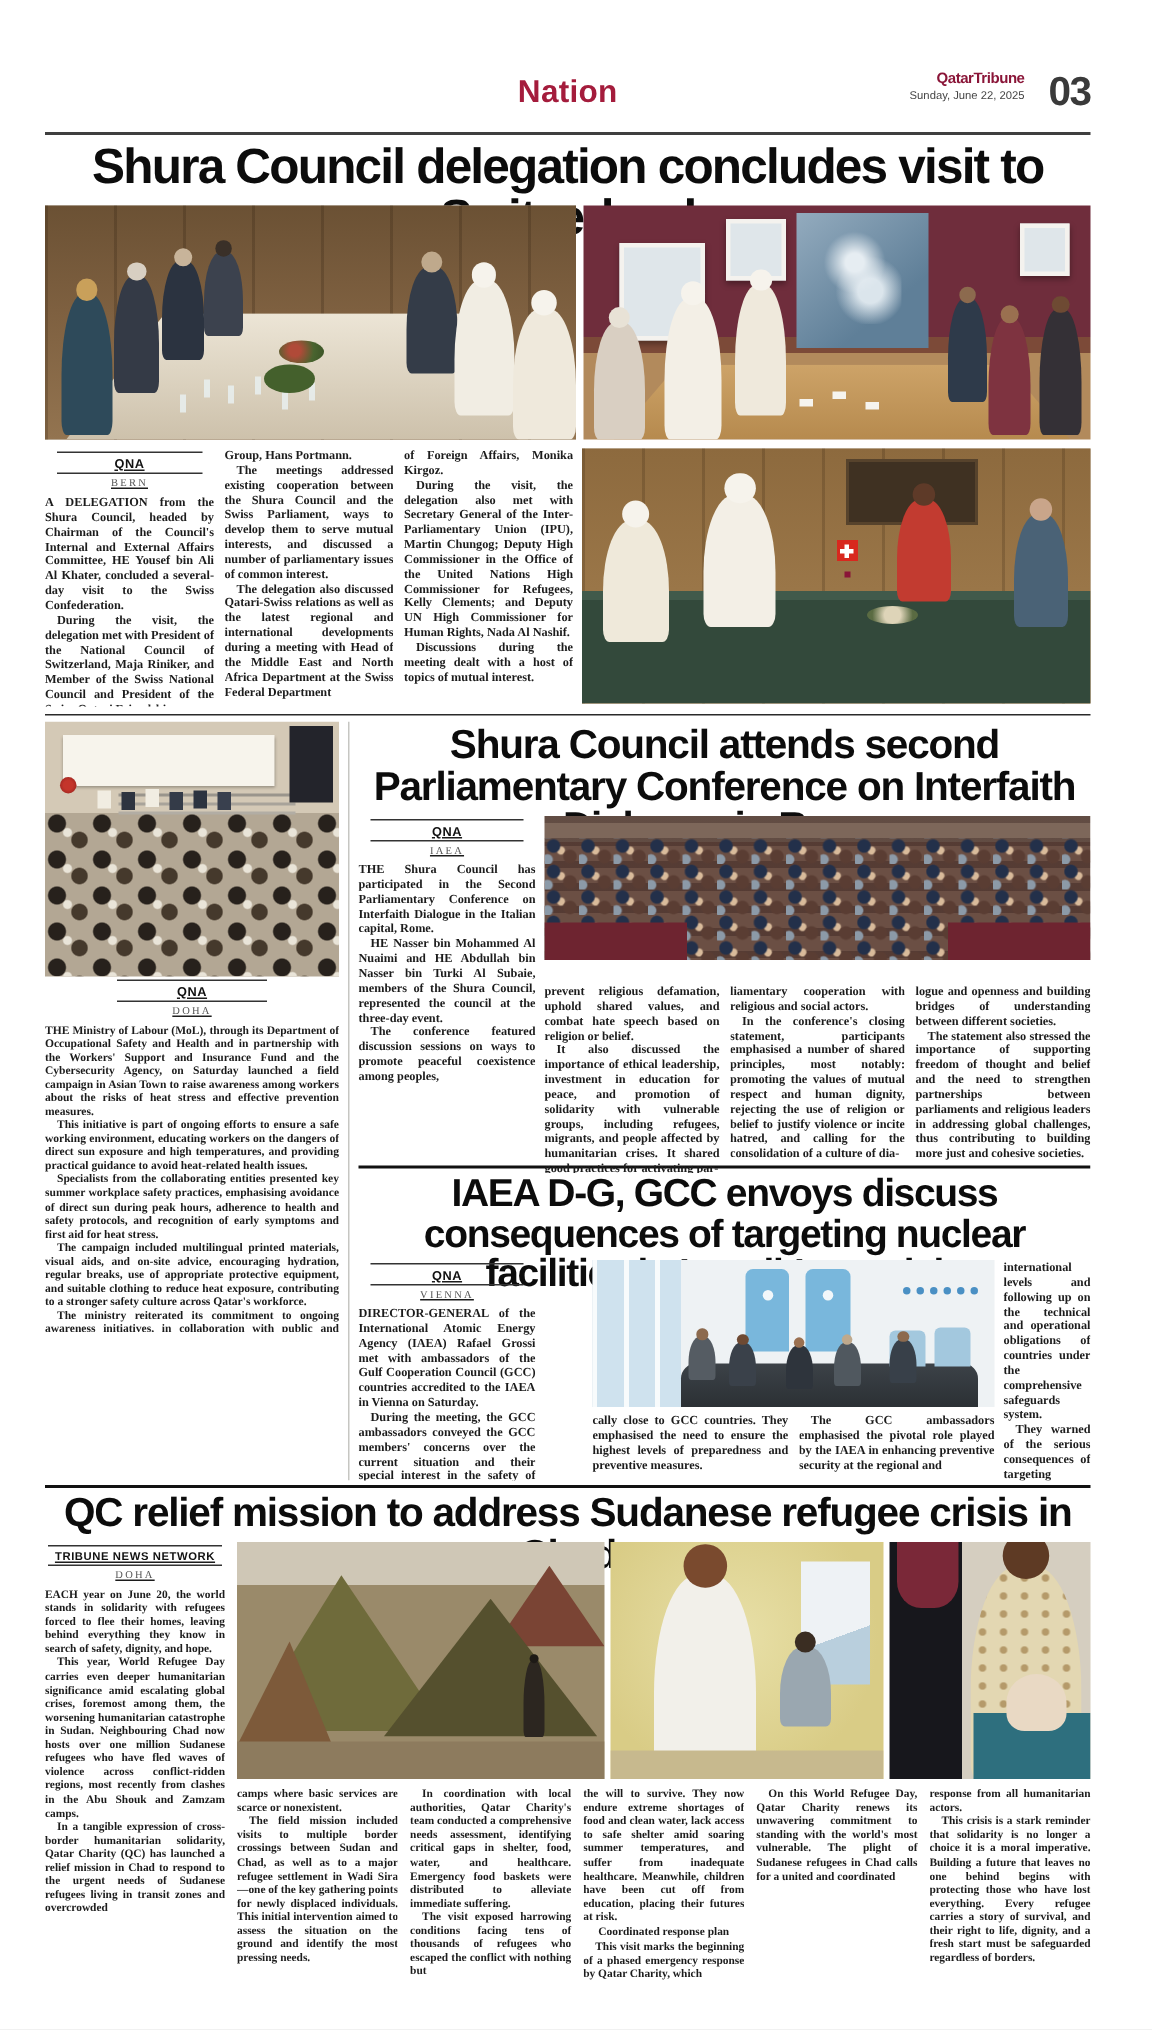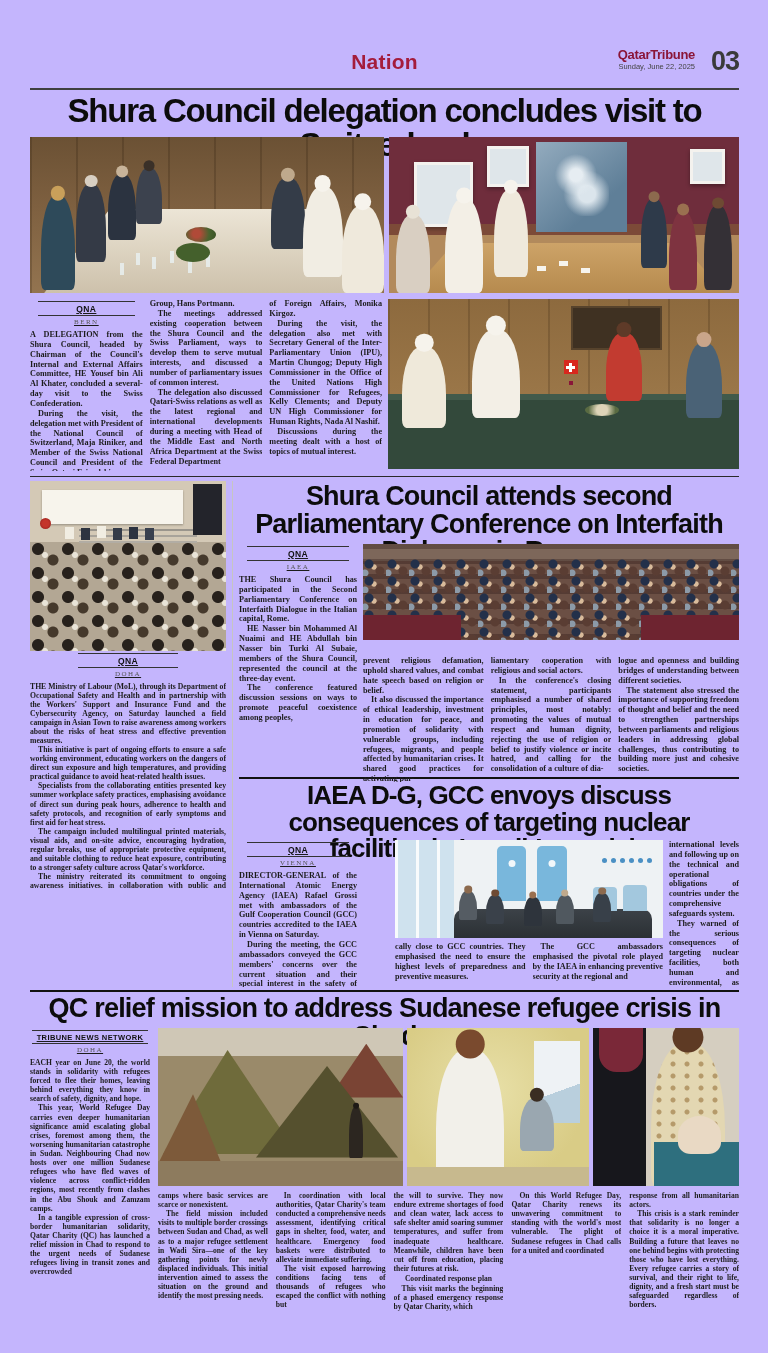--- a/index.html
+++ b/index.html
@@ -1,31 +1,31 @@
 <!DOCTYPE html>
 <html><head>
 <meta charset="utf-8">
 <style>
   * { box-sizing: border-box; }
   html,body { margin:0; padding:0; background:#e8e8e6; }
   .page {
     position:relative; width:768px; height:1353px; margin:0 auto;
-    background:#c4b5fd; overflow:hidden;
-    padding:0 29px 0 30px;
+    background:#ffffff; overflow:hidden;
+    padding:0 41px 0 30px;
     font-family:"Liberation Serif", serif; color:#1c1c1c;
   }
   
   .hdr { position:relative; height:44px; margin-top:46px; border-bottom:2px solid #3f3f3f; }
   .hdr .nation {
     position:absolute; left:0; right:0; top:4px; text-align:center;
     font-family:"Liberation Sans",sans-serif; font-weight:bold; font-size:21px;
     letter-spacing:0.2px; color:#a41c3c;
   }
   .hdr .brandbox { position:absolute; right:44px; top:2px; text-align:right; line-height:1; }
-  .hdr .brand { font-family:"Liberation Sans",sans-serif; font-weight:bold; font-size:13px; color:#8a1538; letter-spacing:-0.3px; }
+  .hdr .brand { font-family:"Liberation Sans",sans-serif; font-weight:bold; font-size:10px; color:#8a1538; letter-spacing:-0.3px; }
   .hdr .date { font-family:"Liberation Sans",sans-serif; font-size:7.5px; color:#444; margin-top:2px; }
   .hdr .pagenum { position:absolute; right:0; top:0; font-family:"Liberation Sans",sans-serif; font-weight:bold; font-size:27px; color:#3a3a3a; letter-spacing:-1px; }
   
   .hl { font-family:"Liberation Sans",sans-serif; font-weight:bold; color:#0c0c0c; text-align:center; margin:0; line-height:1.02; }
   .hl1 { font-size:33px; letter-spacing:-1.2px; margin-top:4px; height:40px; }
   .hl-rome { font-size:27px; letter-spacing:-0.8px; height:58px; margin-top:2px; }
   .hl-mol { font-size:25px; letter-spacing:-0.8px; margin-top:7px; height:82px; line-height:1.05; }
   .hl-iaea { font-size:26px; letter-spacing:-0.9px; height:56px; margin-top:2px; }
   .hl-chad { font-size:27px; letter-spacing:-0.8px; height:30px; margin-top:2px; }
   

